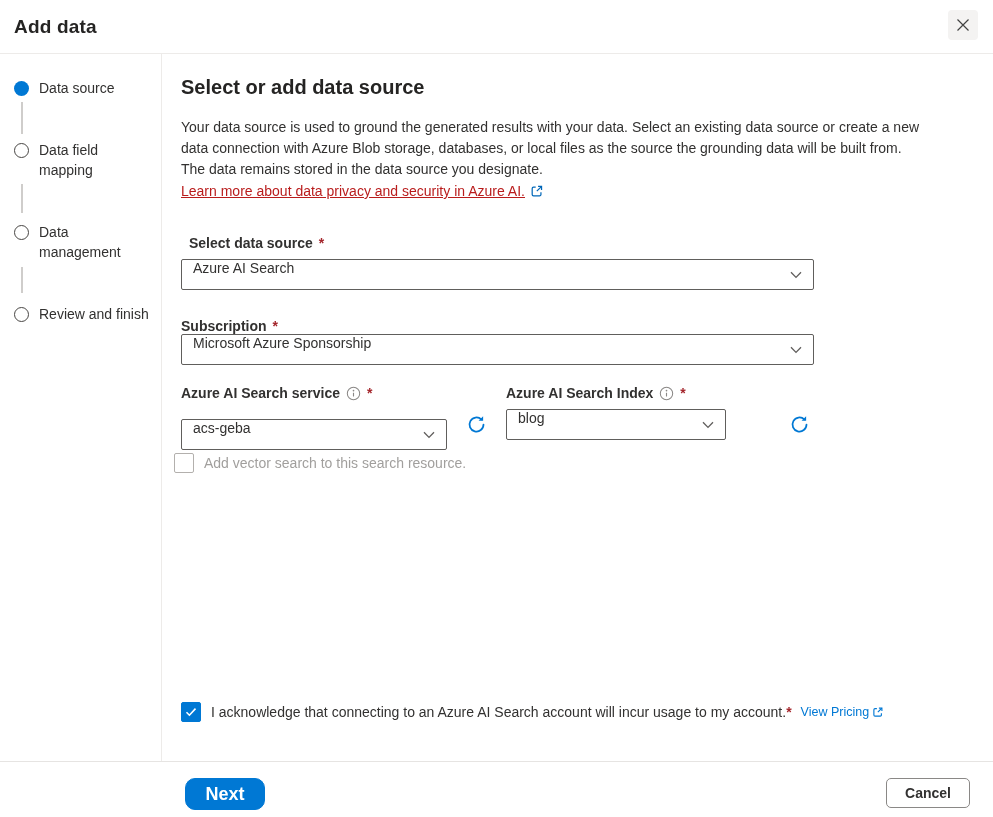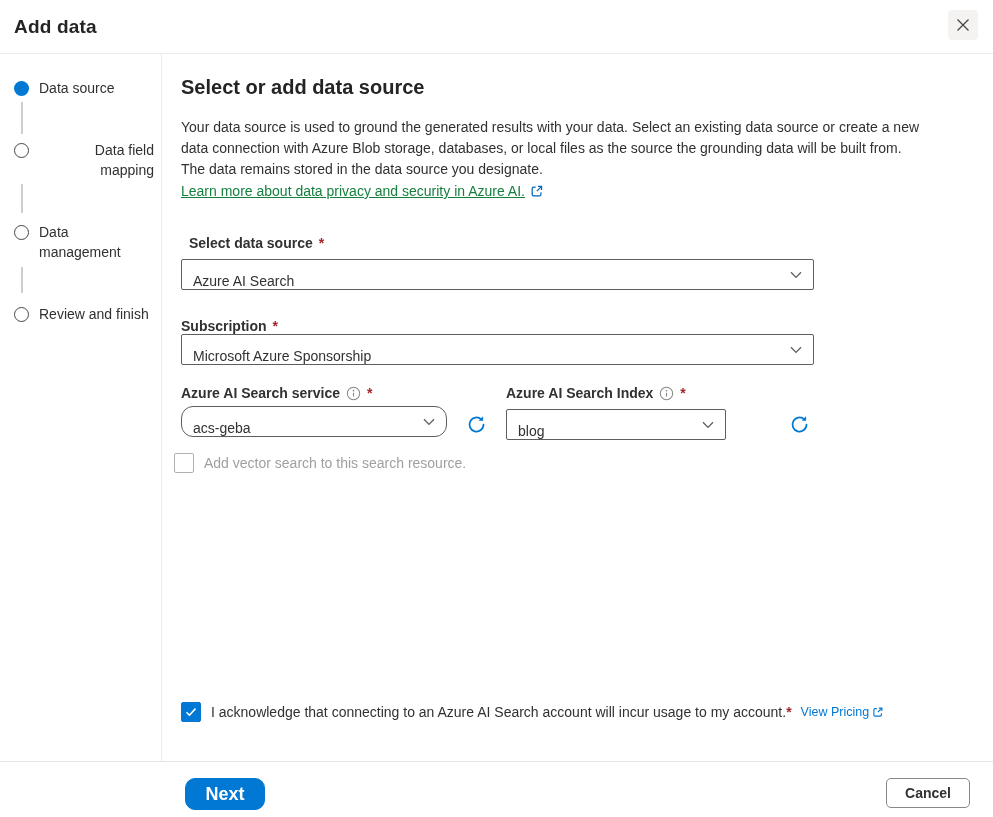--- a/index.html
+++ b/index.html
@@ -18,25 +18,25 @@
   .step-circle { width:15px; height:15px; border-radius:50%; flex:0 0 15px; margin-top:3px; }
   .step-circle.active { background:#0078d4; }
   .step-circle.upcoming { background:#fff; border:1.4px solid #484644; }
   .step-label { margin-left:10px; font-size:14px; line-height:20px; color:#323130; }
   .step-connector { position:absolute; left:21px; width:2px; background:#cfcdcb; }
 
   
   .heading { position:absolute; left:181px; top:76px; font-size:20px; font-weight:600; color:#252423; }
   .description { position:absolute; left:181px; top:117px; width:740px; font-size:14px; line-height:21px; color:#323130; }
   .privacy-row { position:absolute; left:181px; top:183px; display:flex; align-items:center; gap:5px; }
-  .link { color:#15803d; font-size:14px; text-decoration:underline; cursor:pointer; }
+  .link { color:#b91c1c; font-size:14px; text-decoration:underline; cursor:pointer; }
 
   .field-label { position:absolute; display:flex; align-items:center; gap:6px; font-size:14px; font-weight:700; color:#323130; line-height:16px; }
   .req { color:#a4262c; font-weight:700; }
-  .combo { position:absolute; height:31px; border:1px solid #605e5c; border-radius:2px; background:#fff; display:flex; align-items:flex-end; padding:0 30px 0 11px; font-size:14px; color:#323130; cursor:pointer; }
+  .combo { position:absolute; height:31px; border:1px solid #605e5c; border-radius:2px; background:#fff; display:flex; align-items:flex-start; padding:0 30px 0 11px; font-size:14px; color:#323130; cursor:pointer; }
   .combo .chev { position:absolute; right:11px; top:11px; }
   .icon-btn { position:absolute; width:22px; height:22px; border:none; background:transparent; padding:0; cursor:pointer; display:flex; align-items:center; justify-content:center; }
 
   .check-row { position:absolute; display:flex; align-items:center; }
   .checkbox { width:20px; height:20px; border-radius:2px; flex:0 0 20px; display:flex; align-items:center; justify-content:center; cursor:pointer; }
   .checkbox.unchecked { background:#fff; border:1px solid #b3b0ad; }
   .checkbox.checked { background:#0078d4; border:1px solid #0078d4; }
   .muted-label { margin-left:10px; font-size:14px; color:#a19f9d; }
   .ack-text { margin-left:10px; font-size:14px; color:#323130; }
   .pricing-link { margin-left:9px; font-size:12.5px; color:#0078d4; text-decoration:none; display:flex; align-items:center; gap:3px; cursor:pointer; }
@@ -65,21 +65,21 @@
   </button>
 
   <div class="stepper-divider"></div>
 
   <div class="step" style="top:78px;">
     <span class="step-circle active"></span>
     <span class="step-label">Data source</span>
   </div>
   <div class="step-connector" style="top:102px; height:32px;"></div>
 
-  <div class="step" style="top:140px;text-align:right;">
+  <div class="step" style="top:140px;">
     <span class="step-circle upcoming"></span>
     <span class="step-label">Data field mapping</span>
   </div>
   <div class="step-connector" style="top:184px; height:29px;"></div>
 
   <div class="step" style="top:222px;">
     <span class="step-circle upcoming"></span>
     <span class="step-label">Data management</span>
   </div>
   <div class="step-connector" style="top:267px; height:26px;"></div>
@@ -133,21 +133,21 @@
     <span>Azure AI Search service</span>
     <span>
       <svg width="15" height="15" viewBox="0 0 16 16">
           <circle cx="8" cy="8" r="6.6" fill="none" stroke="#8a8886" stroke-width="1.1"></circle>
           <line x1="8" y1="7.2" x2="8" y2="11.2" stroke="#8a8886" stroke-width="1.2"></line>
           <circle cx="8" cy="4.9" r="0.9" fill="#8a8886"></circle>
         </svg>
     </span>
     <span class="req">*</span>
   </div>
-  <div class="combo" style="left:181px; top:406px; width:266px;border-radius:12px;">
+  <div class="combo" style="left:181px; top:419px; width:266px;">
     <span>acs-geba</span>
     <span class="chev">
       <svg width="12" height="8" viewBox="0 0 12 8">
           <path d="M1 1.2 L6 6.4 L11 1.2" fill="none" stroke="#605e5c" stroke-width="1.3"></path>
         </svg>
     </span>
   </div>
   <button class="icon-btn" style="left:465px; top:413px;">
     <span>
       <svg width="21" height="21" viewBox="0 0 24 24">

